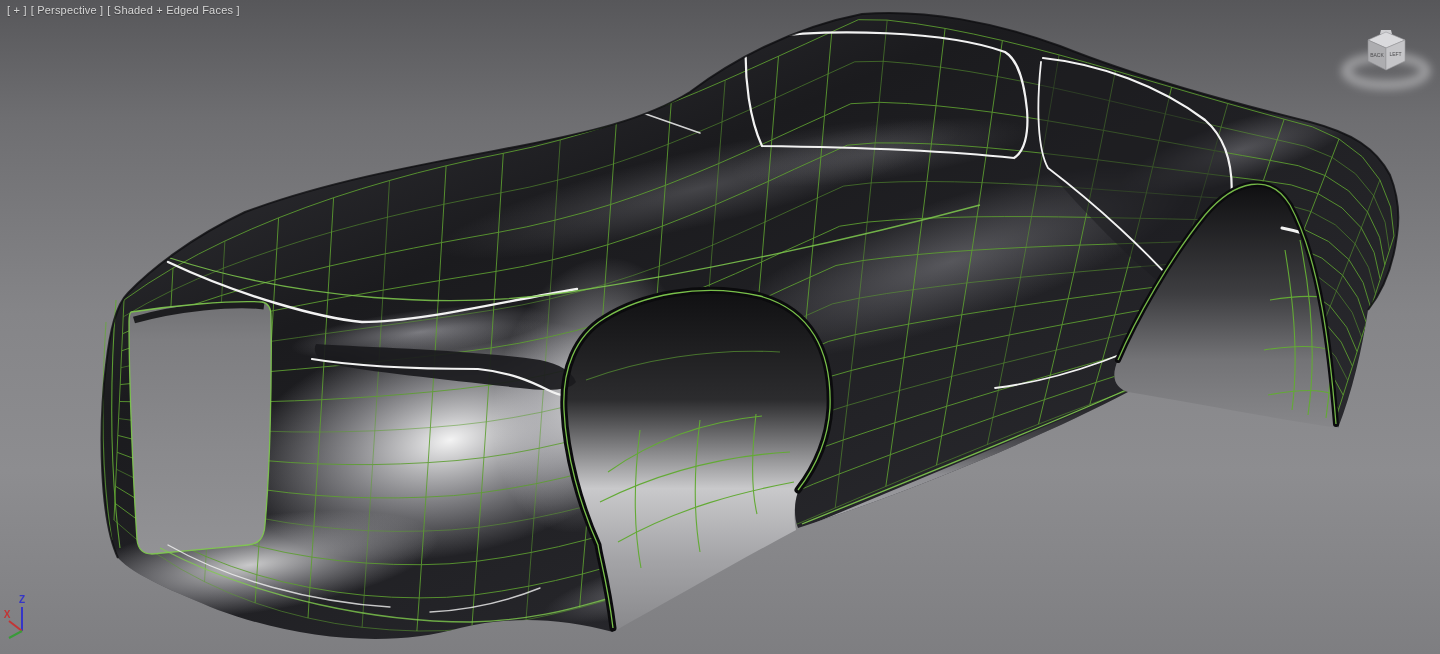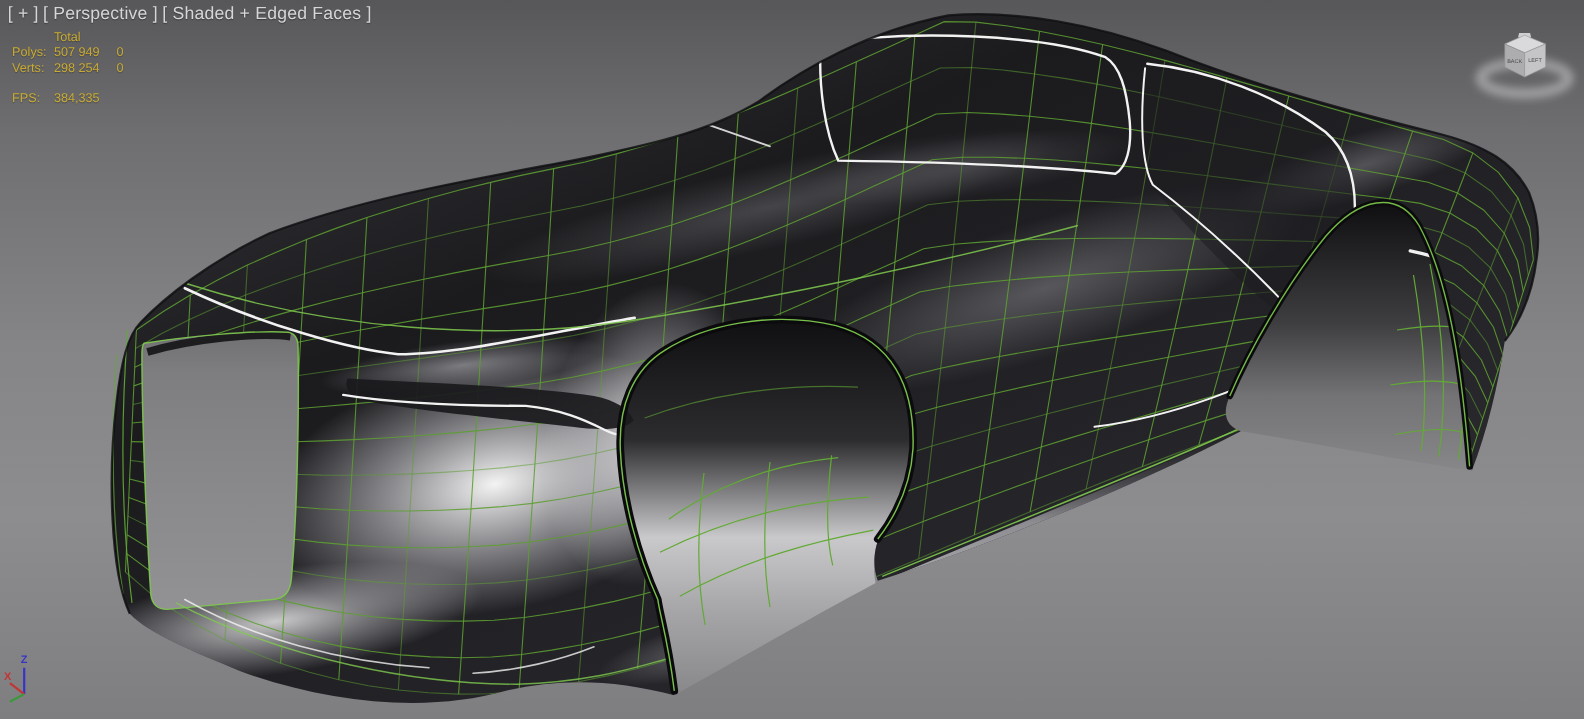--- a/index.html
+++ b/index.html
@@ -4,21 +4,21 @@
 <style>
   html,body{margin:0;padding:0;background:#444;}
   .stage{
     position:relative;width:1440px;height:654px;overflow:hidden;
     background:linear-gradient(180deg,#57575a 0%,#6e6e71 18%,#858588 48%,#8d8d90 72%,#7e7e81 100%);
     font-family:"Liberation Sans", sans-serif;
   }
   svg{position:absolute;left:0;top:0;}
   
   .vp-label{
-    position:absolute;left:7px;top:4px;color:#d6d6d6;font-size:16px;letter-spacing:.2px;
+    position:absolute;left:7px;top:4px;color:#d6d6d6;font-size:11px;letter-spacing:.2px;
     text-shadow:0 1px 1px rgba(0,0,0,.35);white-space:nowrap;
   }
   .vp-label span{margin-right:4px;cursor:default;}
   .stats{
     position:absolute;left:11px;top:27px;color:#c9ab31;font-size:11.5px;line-height:14px;
     text-shadow:0 1px 1px rgba(0,0,0,.3);
   }
   .stats .row{white-space:nowrap;}
   .stats .lbl{display:inline-block;width:38px;}
   .stats .val{display:inline-block;width:57px;}
@@ -278,28 +278,13 @@
       <line x1="22" y1="631" x2="9" y2="638" stroke="#3a9a3a" stroke-width="2"></line>
       <text x="22" y="603" font-size="10" font-weight="bold" fill="#3535c8" text-anchor="middle">Z</text>
       <text x="7" y="618" font-size="10" font-weight="bold" fill="#c23535" text-anchor="middle">X</text>
     </g>
   </svg>
 
   <div class="vp-label">
     <span>[ + ]</span><span>[ Perspective ]</span><span>[ Shaded + Edged Faces ]</span>
   </div>
 
-  <div class="stats">
-    <div class="row">
-      <span class="lbl"></span><span class="val">Total</span>
-    </div>
-    <div class="row">
-      <span class="lbl">Polys:</span><span class="val">507 949</span><span class="delta">0</span>
-    </div>
-    <div class="row">
-      <span class="lbl">Verts:</span><span class="val">298 254</span><span class="delta">0</span>
-    </div>
-    <div class="row spacer"></div>
-    <div class="row">
-      <span class="lbl">FPS:</span><span class="val">384,335</span>
-    </div>
-  </div>
 </div>
 
 </body></html>

